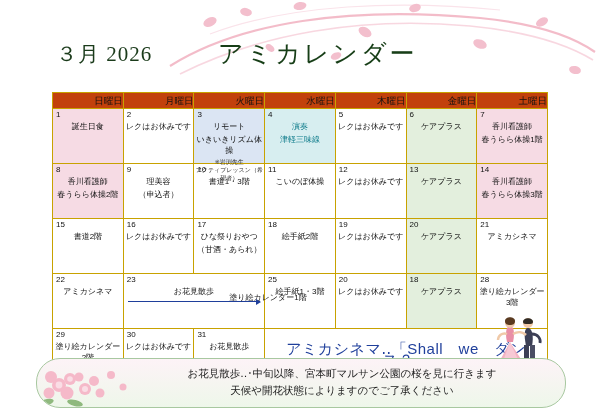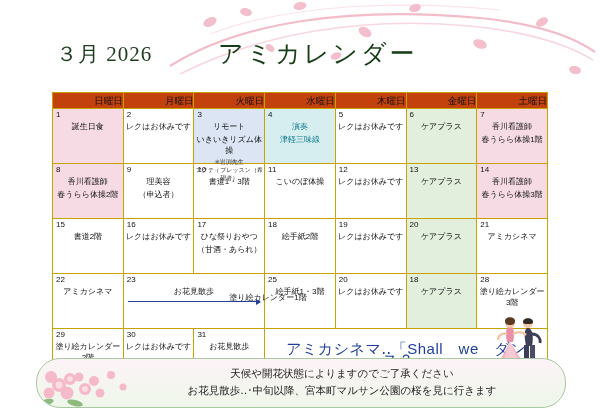--- a/index.html
+++ b/index.html
@@ -387,16 +387,16 @@
           <circle cx="48" cy="30" r="3"></circle>
           <circle cx="33" cy="20" r="2.8"></circle>
       </g>
       <g fill="#8fb97e">
         <ellipse cx="8" cy="44" rx="9" ry="3.4" transform="rotate(-18 8 44)"></ellipse>
         <ellipse cx="38" cy="44" rx="8" ry="3" transform="rotate(14 38 44)"></ellipse>
       </g>
     </svg>
   </div>
   <div class="banner-text">
+    <div>お花見散歩‥･中旬以降、宮本町マルサン公園の桜を見に行きます</div>
     <div>天候や開花状態によりますのでご了承ください</div>
-    <div>お花見散歩‥･中旬以降、宮本町マルサン公園の桜を見に行きます</div>
   </div>
 </div>
 
 </body></html>

